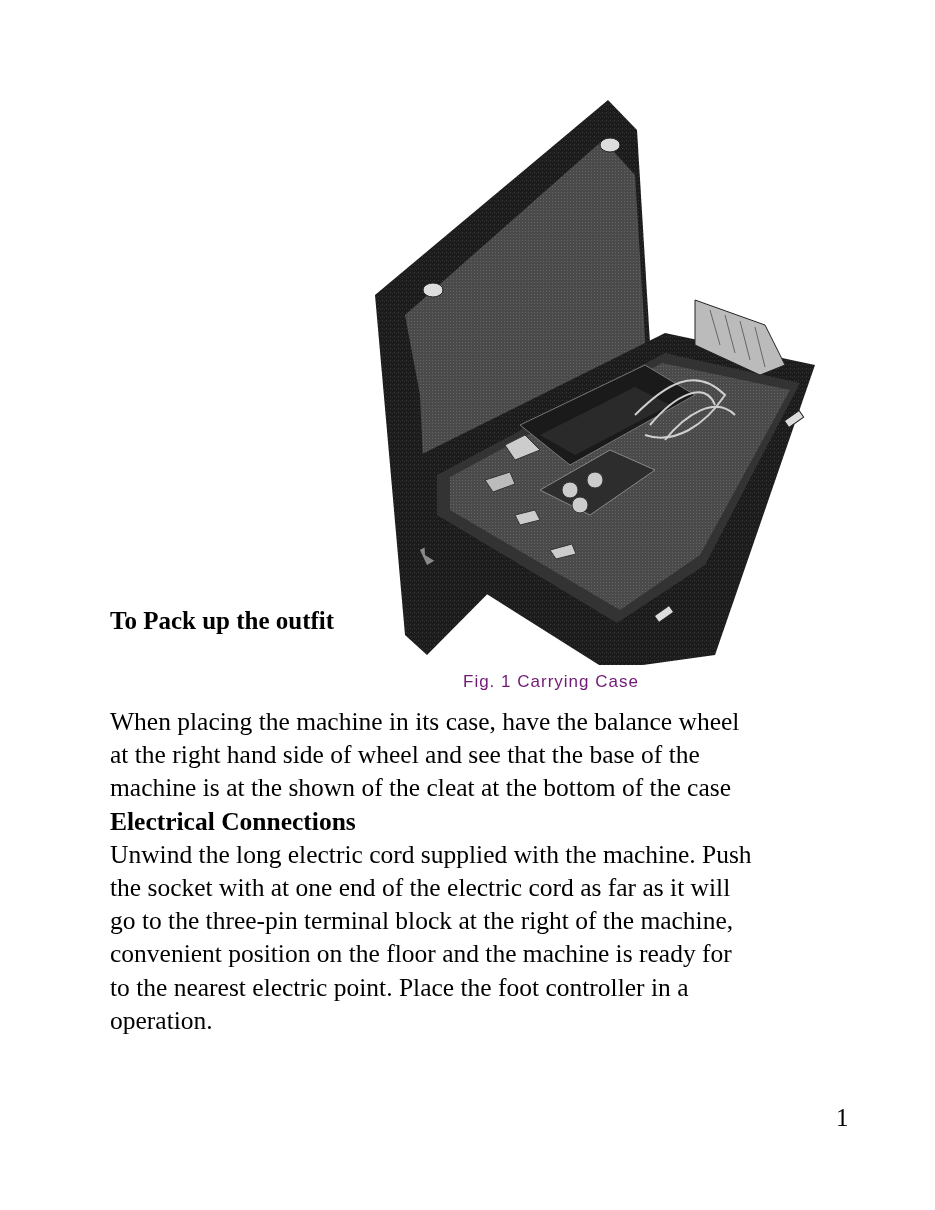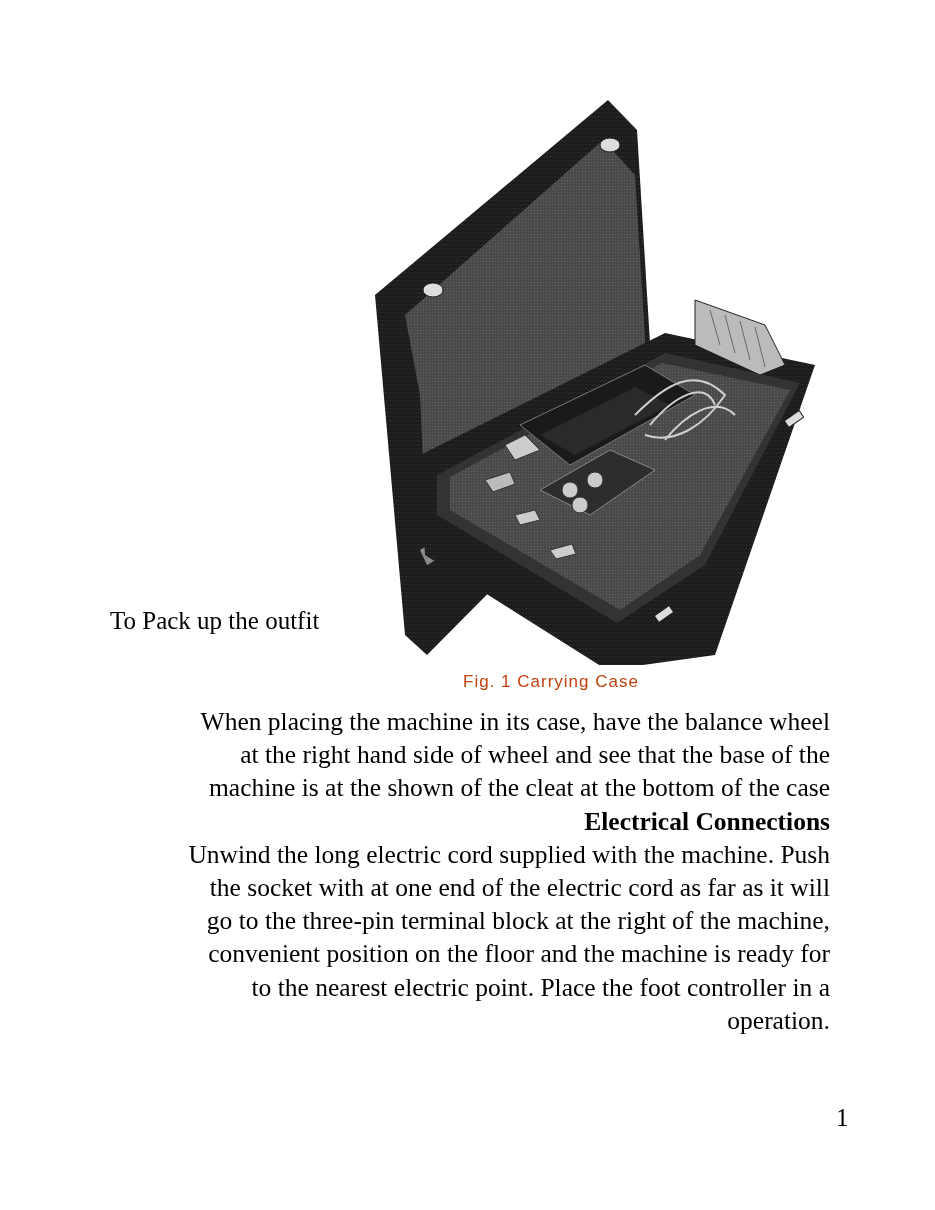--- a/index.html
+++ b/index.html
@@ -1,20 +1,20 @@
 <!DOCTYPE html>
 <html><head>
 <meta charset="utf-8">
 <style>
   html,body{margin:0;padding:0;background:#fff;}
   body{width:935px;height:1210px;position:relative;overflow:hidden;font-family:"Liberation Serif","DejaVu Serif",serif;color:#000;}
   .figure{position:absolute;left:365px;top:95px;width:455px;height:570px;}
-  .caption{position:absolute;left:463px;top:672px;font-family:"Liberation Sans","DejaVu Sans",sans-serif;font-size:17px;letter-spacing:1px;color:#c2410c;}
-  .heading1{position:absolute;left:110px;top:607px;font-weight:normal;font-size:25px;}
-  .body{position:absolute;left:110px;top:705px;width:720px;font-size:25.5px;line-height:33.2px;text-align:right;}
+  .caption{position:absolute;left:463px;top:672px;font-family:"Liberation Sans","DejaVu Sans",sans-serif;font-size:17px;letter-spacing:1px;color:#701a75;}
+  .heading1{position:absolute;left:110px;top:607px;font-weight:bold;font-size:25px;}
+  .body{position:absolute;left:110px;top:705px;width:720px;font-size:25.5px;line-height:33.2px;}
   .line{display:block;white-space:nowrap;}
   .bold{font-weight:bold;}
   .pagenum{position:absolute;left:836px;top:1104px;font-size:25px;}
 </style>
 </head>
 <body>
 
 <div class="figure" aria-label="Open black carrying case with sewing machine accessories">
   <svg width="455" height="570" viewBox="0 0 455 570">
     <defs>

